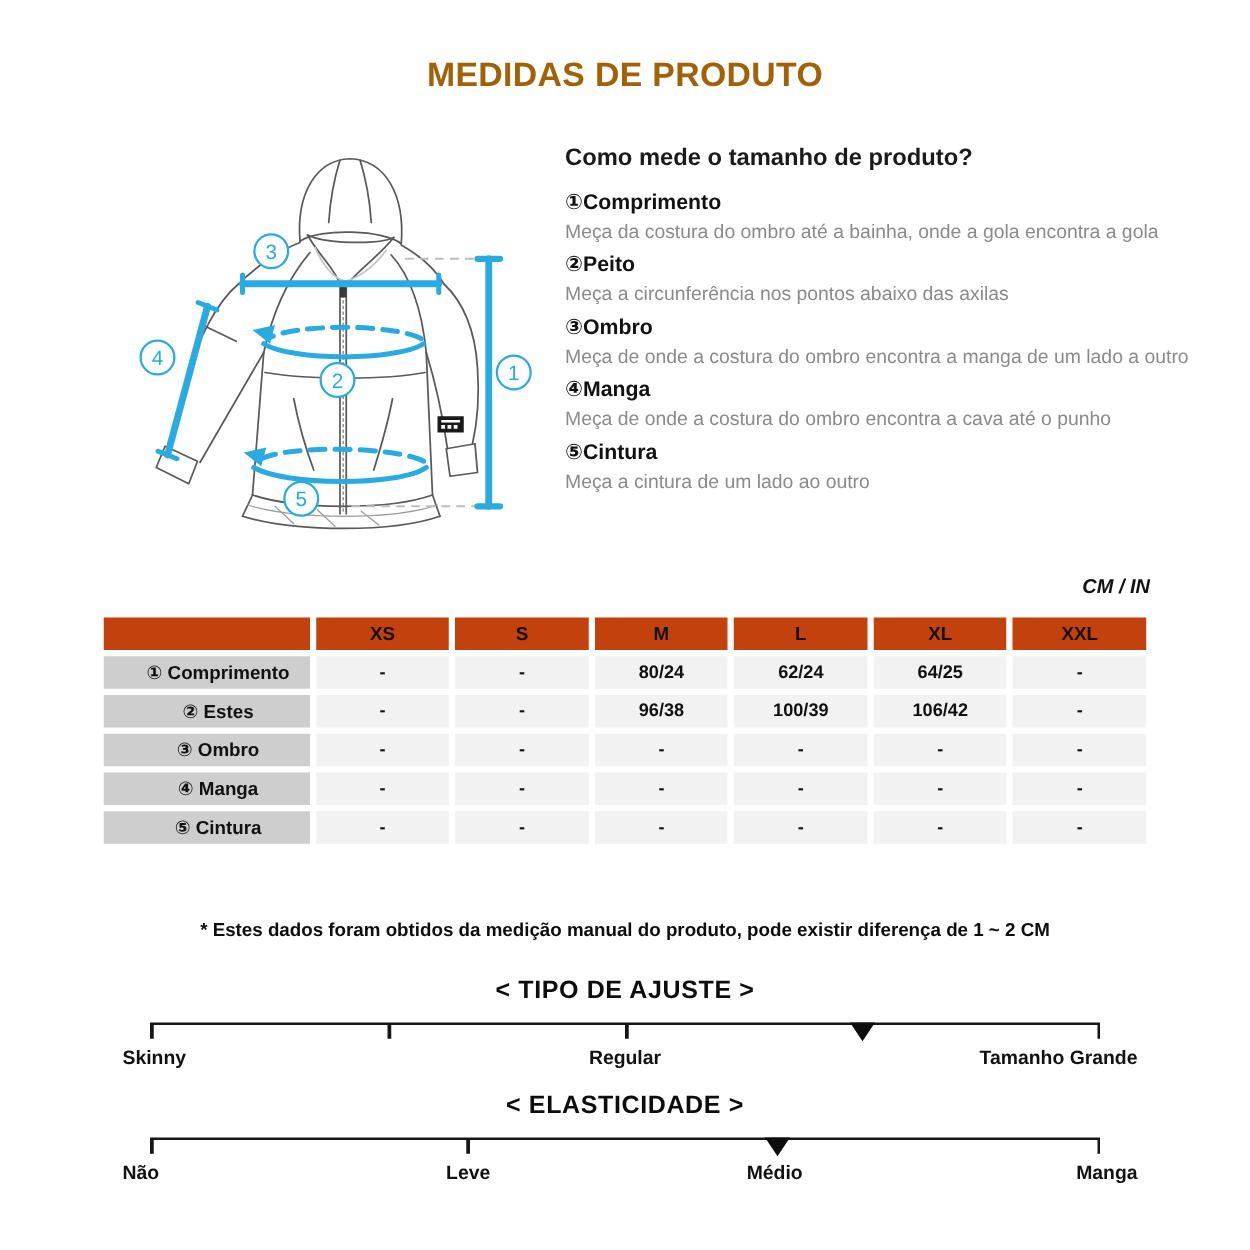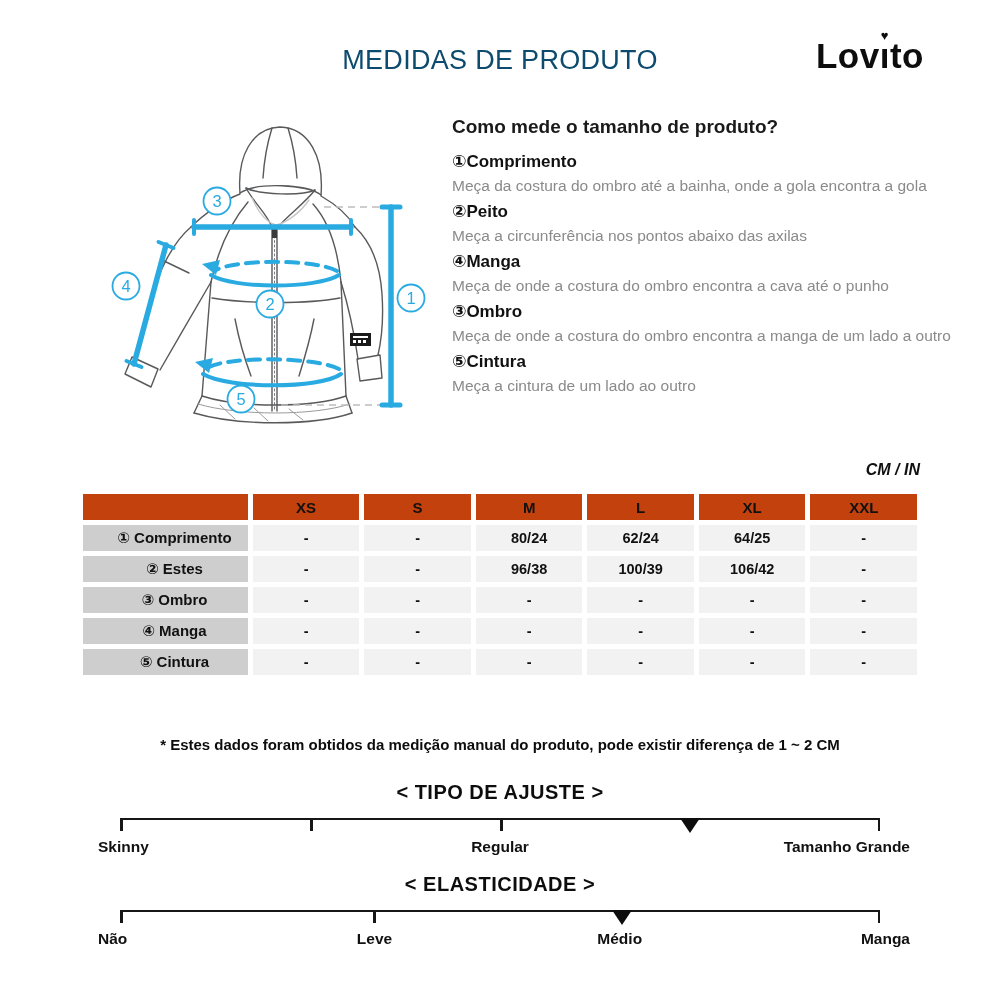--- a/index.html
+++ b/index.html
@@ -1,21 +1,21 @@
 <!DOCTYPE html>
 <html><head>
 <meta charset="utf-8">
 <style>
   * { margin:0; padding:0; box-sizing:border-box; }
   html,body { background:#fff; }
   body { width:1000px; height:1000px; font-family:"Liberation Sans","DejaVu Sans",sans-serif; color:#111; }
   .page { position:relative; width:1000px; height:1000px; background:#fff; overflow:hidden; }
 
   .title { position:absolute; top:45px; left:0; width:100%; text-align:center;
-           font-size:27px; font-weight:400; letter-spacing:.3px; color:#0c4a6e; }
+           font-size:27px; font-weight:700; letter-spacing:.3px; color:#a16207; }
   .brand { position:absolute; top:36px; right:76px; font-size:35px; font-weight:800; color:#0d0d0d; letter-spacing:.5px; }
   .i-wrap { position:relative; display:inline-block; }
   .i-heart { position:absolute; left:50%; top:-7px; transform:translateX(-50%); font-size:13px; line-height:1; }
 
   .diagram { position:absolute; left:88px; top:112px; }
 
   .instructions { position:absolute; left:452px; top:116px; width:505px; }
   .instructions h2 { font-size:19px; font-weight:800; margin-bottom:11px; color:#1a1a1a; }
   .instr-term { font-size:17px; font-weight:700; line-height:25px; margin-top:2px; color:#111; }
   .instr-desc { font-size:15.5px; color:#8a8a8a; line-height:23px; }
@@ -46,21 +46,20 @@
   .lab { position:absolute; top:0; white-space:nowrap; }
   .l-left { left:8px; } .l-right { right:0; } .l-mid { transform:translateX(-50%); }
 </style>
 </head>
 <body>
 
 <div class="page">
 
   <h1 class="title">MEDIDAS DE PRODUTO</h1>
 
-  <div class="brand"><span>Lov</span><span class="i-wrap"><span class="i-heart">♥</span><span>ı</span></span><span>to</span></div>
 
   <svg class="diagram" width="350" height="330" viewBox="0 0 350 330" xmlns="http://www.w3.org/2000/svg">
 
     <g fill="none" stroke="#58595b" stroke-width="1.4" stroke-linecap="round" stroke-linejoin="round">
       <path d="M152 81 C149 44 164 16 192 15 C221 16 236 45 233 83"></path>
       <path d="M152 81 C168 70 220 72 233 83"></path>
       <path d="M184 16 C179 32 176 50 175 66"></path>
       <path d="M200 16 C205 32 208 50 209 66"></path>
       <path d="M158 76 C167 92 179 102 184 115"></path>
       <path d="M227 78 C216 92 200 103 190 115"></path>
@@ -151,26 +150,26 @@
     <h2>Como mede o tamanho de produto?</h2>
     <div>
       <div class="instr-term">①Comprimento</div>
       <div class="instr-desc">Meça da costura do ombro até a bainha, onde a gola encontra a gola</div>
     </div>
     <div>
       <div class="instr-term">②Peito</div>
       <div class="instr-desc">Meça a circunferência nos pontos abaixo das axilas</div>
     </div>
     <div>
+      <div class="instr-term">③Ombro</div>
+      <div class="instr-desc">Meça de onde a costura do ombro encontra a manga de um lado a outro</div>
+    </div>
+    <div>
       <div class="instr-term">④Manga</div>
       <div class="instr-desc">Meça de onde a costura do ombro encontra a cava até o punho</div>
-    </div>
-    <div>
-      <div class="instr-term">③Ombro</div>
-      <div class="instr-desc">Meça de onde a costura do ombro encontra a manga de um lado a outro</div>
     </div>
     <div>
       <div class="instr-term">⑤Cintura</div>
       <div class="instr-desc">Meça a cintura de um lado ao outro</div>
     </div>
   </div>
 
   <div class="units">CM / IN</div>
 
   <div class="size-table">

